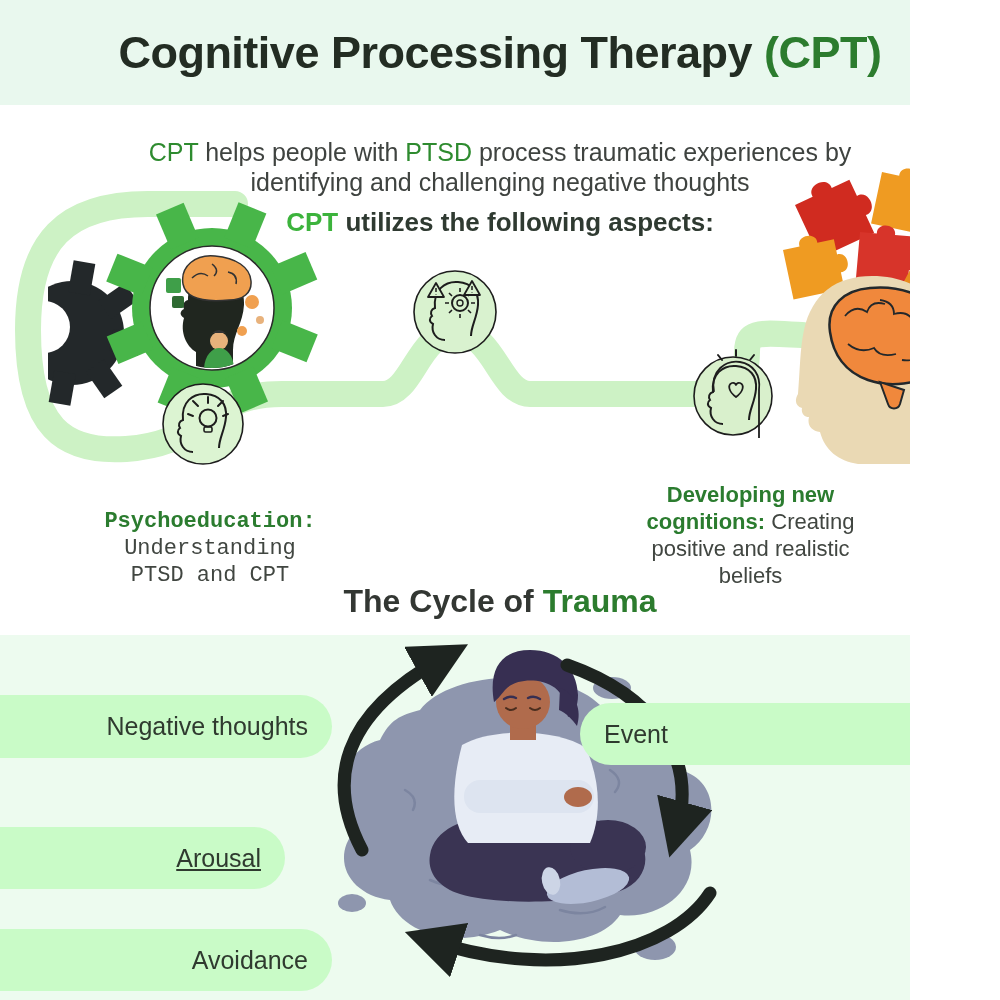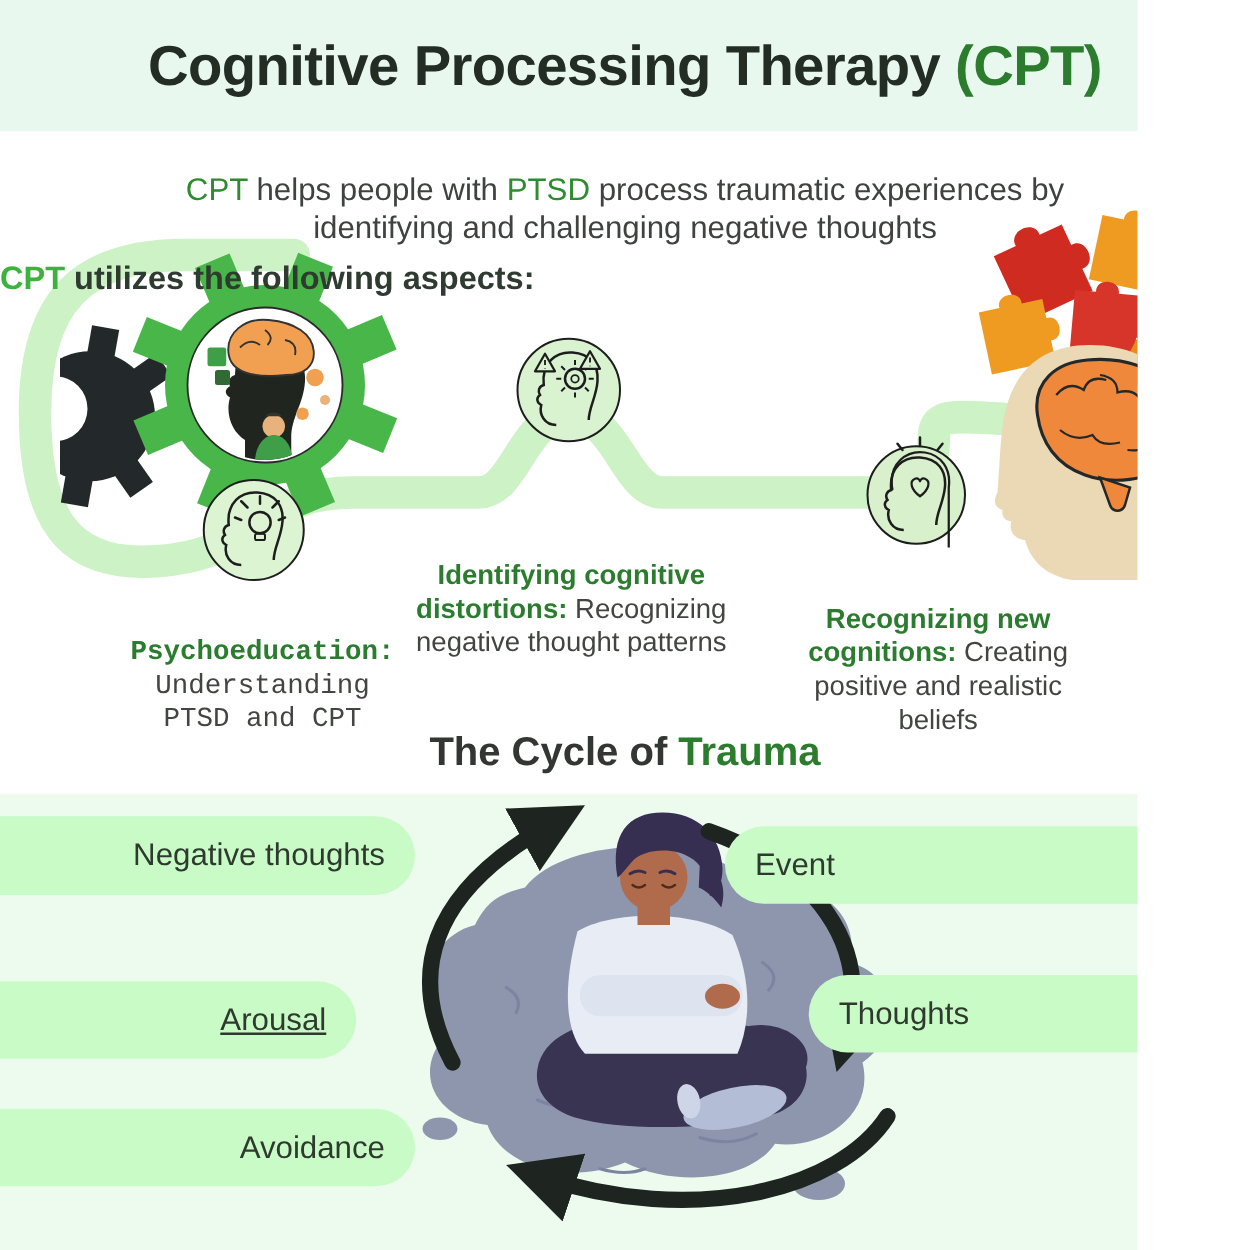--- a/index.html
+++ b/index.html
@@ -15,21 +15,21 @@
   .title{font-size:45px;font-weight:bold;color:#232d23;letter-spacing:-0.5px;white-space:nowrap;}
   .title .hl{color:#2c7c2e;}
   
   .subtitle{
     position:absolute;left:110px;top:112px;width:780px;text-align:center;
     font-size:25px;line-height:30px;color:#3f4340;
   }
   .subtitle .hl{color:#2e8b2f;}
   
   .aspects-heading{
-    position:absolute;left:0;top:207px;width:1000px;text-align:left;
+    position:absolute;left:0;top:207px;width:1000px;text-align:center;
     font-size:26px;font-weight:bold;color:#2f3a31;
   }
   .aspects-heading .hl{color:#3cb33c;}
   
   .aspect{position:absolute;text-align:center;font-size:22px;line-height:27px;color:#414641;}
   .aspect strong{color:#2b7c2f;}
   .aspect-1{left:92px;top:486px;width:236px;font-family:Liberation Mono, monospace;}
   .aspect-2{left:331px;top:424px;width:252px;}
   .aspect-3{left:628px;top:459px;width:245px;}
   
@@ -37,21 +37,21 @@
     position:absolute;left:0;top:583px;width:1000px;text-align:center;
     font-size:32px;font-weight:bold;color:#333733;
   }
   .cycle-heading .hl{color:#2c7c2e;}
   
   .cycle-section{
     position:absolute;left:0;top:635px;width:1000px;height:365px;background:#edfbef;
   }
   .pill{
     position:absolute;background:#c9fbc7;display:flex;align-items:center;
-    font-size:25px;color:#2f3a2f;
+    font-size:25px;color:#2f3a2f;margin-top:42px;
   }
   .pill-left{left:0;border-radius:0 32px 32px 0;justify-content:flex-end;padding-right:24px;box-sizing:border-box;}
   .pill-right{right:0;border-radius:32px 0 0 32px;justify-content:flex-start;padding-left:24px;box-sizing:border-box;}
   .pill-neg{top:653px;width:332px;height:63px;}
   .pill-arousal{top:785px;width:285px;height:62px;text-decoration:underline;}
   .pill-avoid{top:887px;width:332px;height:62px;}
   .pill-event{top:661px;width:330px;height:62px;}
   .pill-thoughts{top:780px;width:263px;height:62px;}
   svg{position:absolute;pointer-events:none;}
   #top-art{left:0;top:0;}
@@ -168,26 +168,22 @@
   <p class="subtitle"><span class="hl">CPT</span><span> helps people with </span><span class="hl">PTSD</span><span> process traumatic experiences by identifying and challenging negative thoughts</span></p>
 
   <div class="aspects-heading">
     <span class="hl">CPT</span><span> utilizes the following aspects:</span>
   </div>
 
   <p class="aspect aspect-1">
     <strong>Psychoeducation:</strong>
     <span>Understanding PTSD and CPT</span>
   </p>
-  <p class="aspect aspect-2">
-    <strong>Identifying cognitive distortions:</strong>
-    <span>Recognizing negative thought patterns</span>
-  </p>
   <p class="aspect aspect-3">
-    <strong>Recognizing new cognitions:</strong>
+    <strong>Developing new cognitions:</strong>
     <span>Creating positive and realistic beliefs</span>
   </p>
 
   <div class="cycle-heading">
     <span>The Cycle of </span><span class="hl">Trauma</span>
   </div>
 
   <div class="cycle-section"></div>
 
   <svg id="bottom-art" width="1000" height="370" viewBox="0 630 1000 370">
@@ -235,17 +231,14 @@
   </div>
   <div class="pill pill-left pill-arousal">
     <span>Arousal</span>
   </div>
   <div class="pill pill-left pill-avoid">
     <span>Avoidance</span>
   </div>
   <div class="pill pill-right pill-event">
     <span>Event</span>
   </div>
-  <div class="pill pill-right pill-thoughts">
-    <span>Thoughts</span>
-  </div>
 
 </div>
 
 </body></html>

